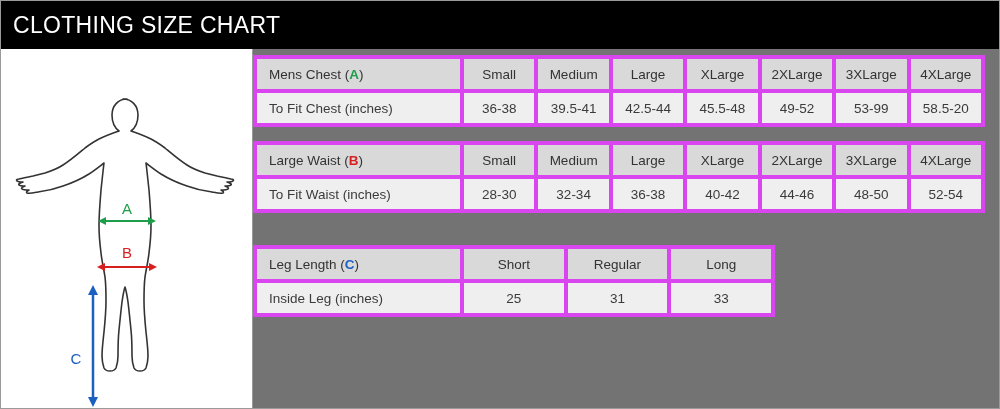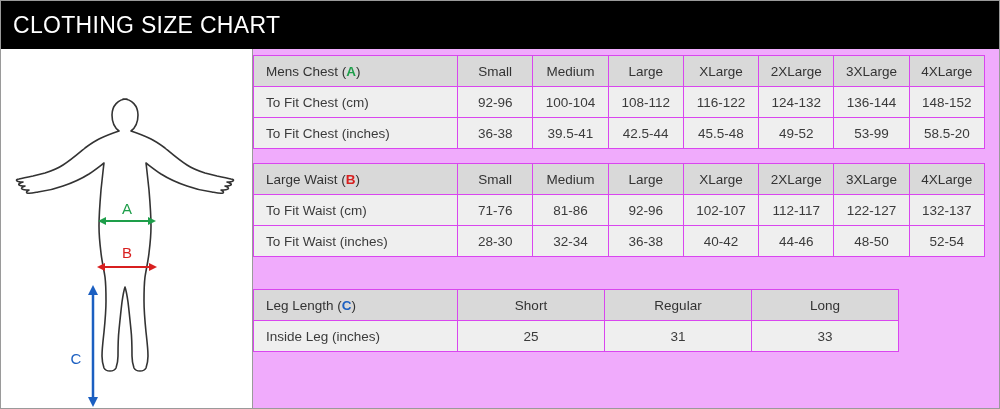--- a/index.html
+++ b/index.html
@@ -12,21 +12,21 @@
     background: #ffffff;
     font-family: "Liberation Sans", sans-serif;
     overflow: hidden;
   }
   .page {
     position: relative;
     width: 1000px;
     height: 409px;
     border: 1px solid #9a9a9a;
     box-sizing: border-box;
-    background: #f0abfc;
+    background: #737373;
   }
   
   .header {
     height: 48px;
     background: #000000;
     display: flex;
     align-items: center;
     box-sizing: border-box;
     padding-left: 12px;
   }
@@ -58,21 +58,21 @@
   
   table {
     border-collapse: collapse;
     width: 100%;
     table-layout: fixed;
   }
   .sizetable {
     margin-bottom: 14px;
   }
   .sizetable td {
-    border: 1px solid #d946ef;
+    border: 4px solid #d946ef;
     height: 28px;
     text-align: center;
     font-size: 13.5px;
     color: #3b3b3b;
     background: #efefef;
   }
   .sizetable tr.head td {
     background: #d9d9d9;
     color: #333333;
     font-size: 13.5px;
@@ -83,21 +83,21 @@
     width: 190px;
   }
   .sizetable tr.head td.label {
     background: #d9d9d9;
   }
   .code-a { color: #1e9e4a; font-weight: bold; }
   .code-b { color: #d81f1f; font-weight: bold; }
   .code-c { color: #1b5fc1; font-weight: bold; }
   
   .legtable {
-    width: 646px;
+    width: 522px;
     margin-top: 32px;
   }
   
   .figure-svg {
     position: absolute;
     left: 0;
     top: 0;
   }
 </style>
 </head>
@@ -215,30 +215,20 @@
           <td class="label"><span>Mens Chest (</span><span class="code-a">A</span><span>)</span></td>
           <td>Small</td>
           <td>Medium</td>
           <td>Large</td>
           <td>XLarge</td>
           <td>2XLarge</td>
           <td>3XLarge</td>
           <td>4XLarge</td>
         </tr>
         <tr>
-          <td class="label">To Fit Chest (cm)</td>
-          <td>92-96</td>
-          <td>100-104</td>
-          <td>108-112</td>
-          <td>116-122</td>
-          <td>124-132</td>
-          <td>136-144</td>
-          <td>148-152</td>
-        </tr>
-        <tr>
           <td class="label">To Fit Chest (inches)</td>
           <td>36-38</td>
           <td>39.5-41</td>
           <td>42.5-44</td>
           <td>45.5-48</td>
           <td>49-52</td>
           <td>53-99</td>
           <td>58.5-20</td>
         </tr>
       </tbody>
@@ -250,30 +240,20 @@
           <td class="label"><span>Large Waist (</span><span class="code-b">B</span><span>)</span></td>
           <td>Small</td>
           <td>Medium</td>
           <td>Large</td>
           <td>XLarge</td>
           <td>2XLarge</td>
           <td>3XLarge</td>
           <td>4XLarge</td>
         </tr>
         <tr>
-          <td class="label">To Fit Waist (cm)</td>
-          <td>71-76</td>
-          <td>81-86</td>
-          <td>92-96</td>
-          <td>102-107</td>
-          <td>112-117</td>
-          <td>122-127</td>
-          <td>132-137</td>
-        </tr>
-        <tr>
           <td class="label">To Fit Waist (inches)</td>
           <td>28-30</td>
           <td>32-34</td>
           <td>36-38</td>
           <td>40-42</td>
           <td>44-46</td>
           <td>48-50</td>
           <td>52-54</td>
         </tr>
       </tbody>

